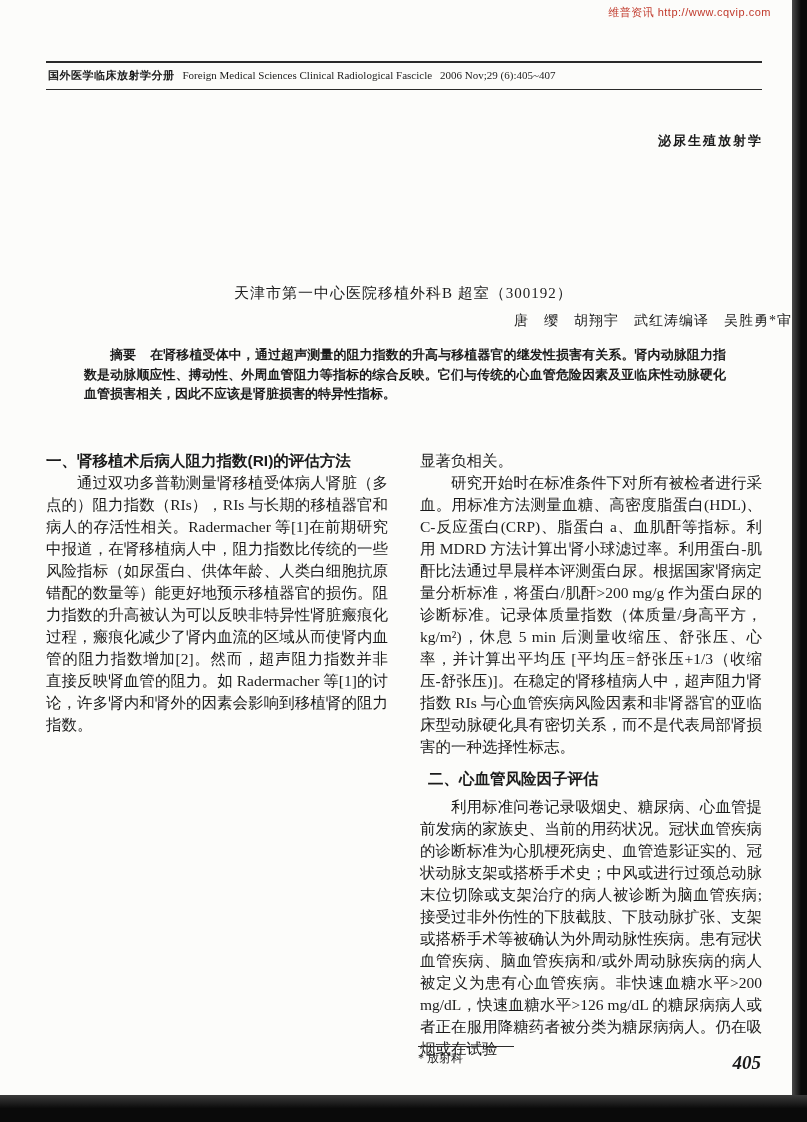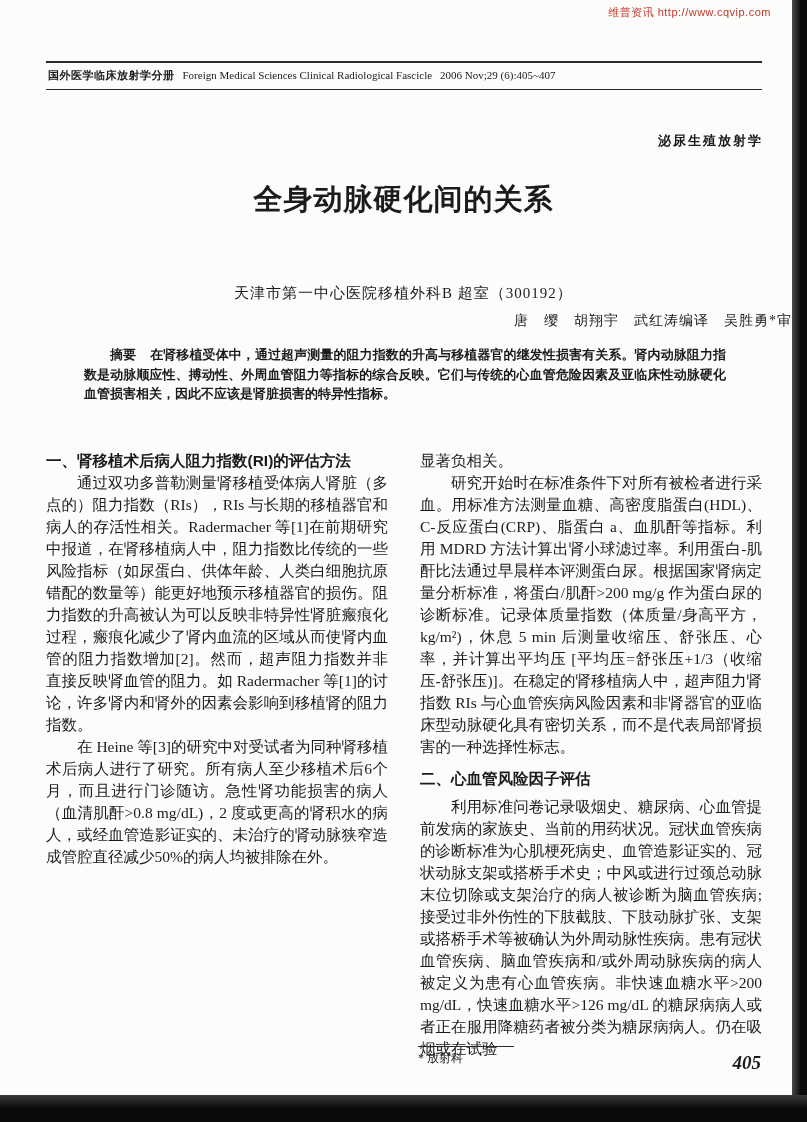--- a/index.html
+++ b/index.html
@@ -61,21 +61,21 @@
     position:absolute; top:450px; left:46px; width:716px;
     display:flex; gap:32px;
   }
   .col { width:346px; font-size:15.5px; line-height:22px; text-align:justify; }
   .para { text-indent:2em; }
   .para.cont { text-indent:0; }
   .bhead {
     font-family:"Liberation Sans","DejaVu Sans",sans-serif;
     font-weight:bold; font-size:15.5px; line-height:22px; text-align:justify;
   }
-  .bhead.h2 { margin:10px 0 6px 0;font-family:Liberation Serif, serif; }
+  .bhead.h2 { margin:10px 0 6px 8px;font-family:Liberation Serif, serif; }
   
   .footnote-rule {
     position:absolute; top:1046px; left:418px; width:96px;
     border-top:1.5px solid #2a2a2a;
   }
   .footnote { position:absolute; top:1050px; left:418px; font-size:12px; }
   
   .page-number {
     position:absolute; top:1052px; right:46px;
     font-style:italic; font-weight:bold; font-size:19px;
@@ -95,35 +95,33 @@
 
 <div class="watermark">维普资讯 http://www.cqvip.com</div>
 
 <div class="header-band">
   <span class="hz">国外医学临床放射学分册</span><span class="he">Foreign Medical Sciences Clinical Radiological Fascicle</span><span class="he">2006 Nov;29 (6):405~407</span>
 </div>
 
 <div class="section-label">泌尿生殖放射学</div>
 
 <div class="title-block">
-  <div>全身动脉硬化间的关系</div>
 </div>
 
 <div class="affiliation">天津市第一中心医院移植外科B 超室（300192）</div>
 <div class="authors">唐　缨　胡翔宇　武红涛编译　吴胜勇*审校</div>
 
 <div class="abstract-block">
   <p class="abstract"><span class="ab-label">摘要</span><span>在肾移植受体中，通过超声测量的阻力指数的升高与移植器官的继发性损害有关系。肾内动脉阻力指数是动脉顺应性、搏动性、外周血管阻力等指标的综合反映。它们与传统的心血管危险因素及亚临床性动脉硬化血管损害相关，因此不应该是肾脏损害的特异性指标。</span></p>
 </div>
 
 <div class="article-body">
   <div class="col">
     <h3 class="bhead">一、肾移植术后病人阻力指数(RI)的评估方法</h3>
     <p class="para">通过双功多普勒测量肾移植受体病人肾脏（多点的）阻力指数（RIs），RIs 与长期的移植器官和病人的存活性相关。Radermacher 等[1]在前期研究中报道，在肾移植病人中，阻力指数比传统的一些风险指标（如尿蛋白、供体年龄、人类白细胞抗原错配的数量等）能更好地预示移植器官的损伤。阻力指数的升高被认为可以反映非特异性肾脏瘢痕化过程，瘢痕化减少了肾内血流的区域从而使肾内血管的阻力指数增加[2]。然而，超声阻力指数并非直接反映肾血管的阻力。如 Radermacher 等[1]的讨论，许多肾内和肾外的因素会影响到移植肾的阻力指数。</p>
-    <p class="para">在 Heine 等[3]的研究中对受试者为同种肾移植术后病人进行了研究。所有病人至少移植术后6个月，而且进行门诊随访。急性肾功能损害的病人（血清肌酐&gt;0.8 mg/dL)，2 度或更高的肾积水的病人，或经血管造影证实的、未治疗的肾动脉狭窄造成管腔直径减少50%的病人均被排除在外。</p>
   </div>
   <div class="col">
     <p class="para cont">显著负相关。</p>
     <p class="para">研究开始时在标准条件下对所有被检者进行采血。用标准方法测量血糖、高密度脂蛋白(HDL)、C-反应蛋白(CRP)、脂蛋白 a、血肌酐等指标。利用 MDRD 方法计算出肾小球滤过率。利用蛋白-肌酐比法通过早晨样本评测蛋白尿。根据国家肾病定量分析标准，将蛋白/肌酐&gt;200 mg/g 作为蛋白尿的诊断标准。记录体质量指数（体质量/身高平方，kg/m²)，休息 5 min 后测量收缩压、舒张压、心率，并计算出平均压 [平均压=舒张压+1/3（收缩压-舒张压)]。在稳定的肾移植病人中，超声阻力肾指数 RIs 与心血管疾病风险因素和非肾器官的亚临床型动脉硬化具有密切关系，而不是代表局部肾损害的一种选择性标志。</p>
     <h3 class="bhead h2">二、心血管风险因子评估</h3>
     <p class="para">利用标准问卷记录吸烟史、糖尿病、心血管提前发病的家族史、当前的用药状况。冠状血管疾病的诊断标准为心肌梗死病史、血管造影证实的、冠状动脉支架或搭桥手术史；中风或进行过颈总动脉末位切除或支架治疗的病人被诊断为脑血管疾病;接受过非外伤性的下肢截肢、下肢动脉扩张、支架或搭桥手术等被确认为外周动脉性疾病。患有冠状血管疾病、脑血管疾病和/或外周动脉疾病的病人被定义为患有心血管疾病。非快速血糖水平&gt;200 mg/dL，快速血糖水平&gt;126 mg/dL 的糖尿病病人或者正在服用降糖药者被分类为糖尿病病人。仍在吸烟或在试验</p>
   </div>
 </div>
 
 <div class="footnote-rule"></div>

